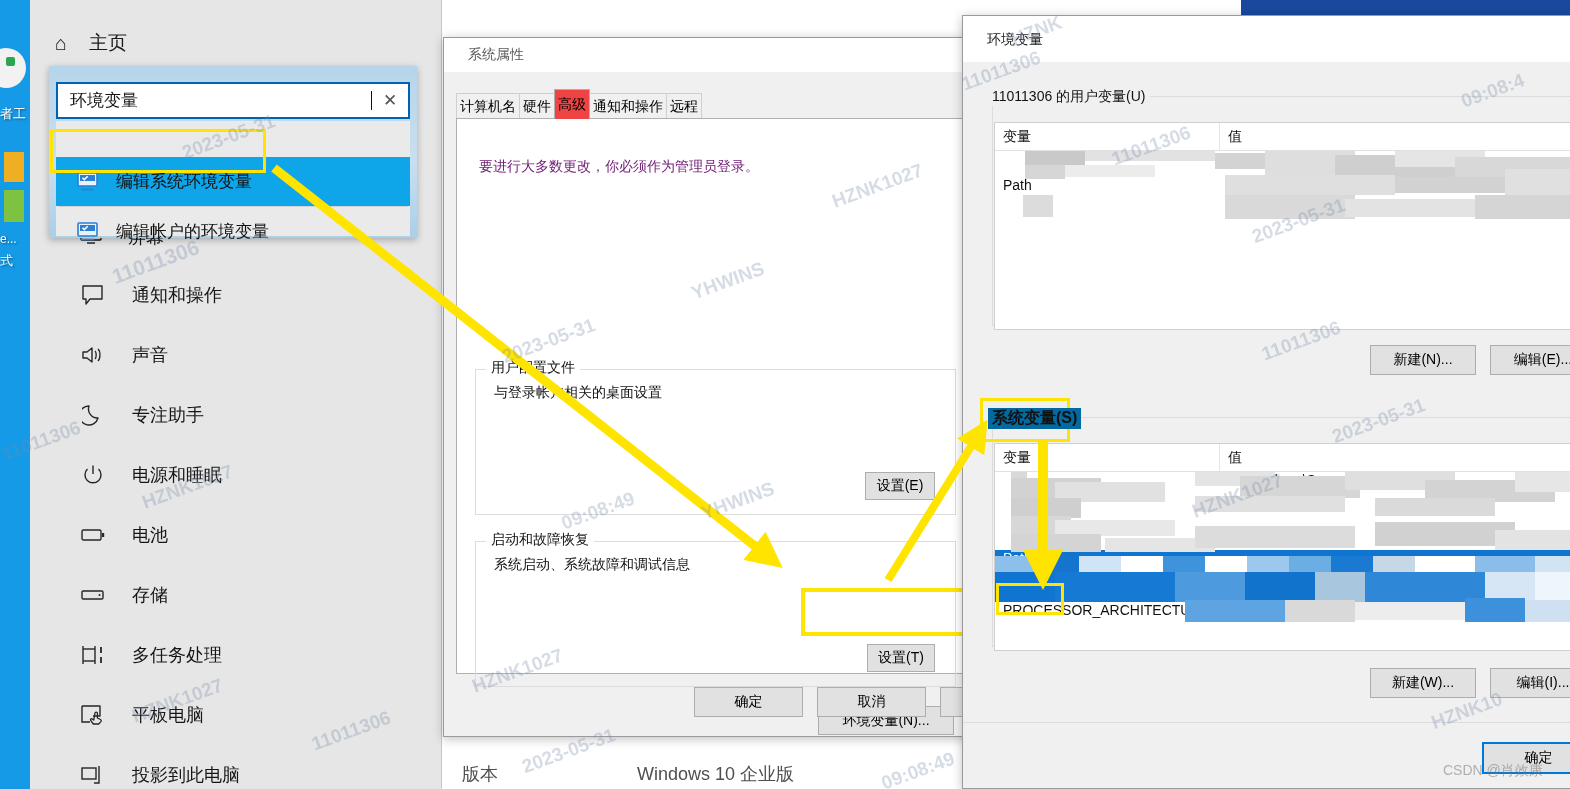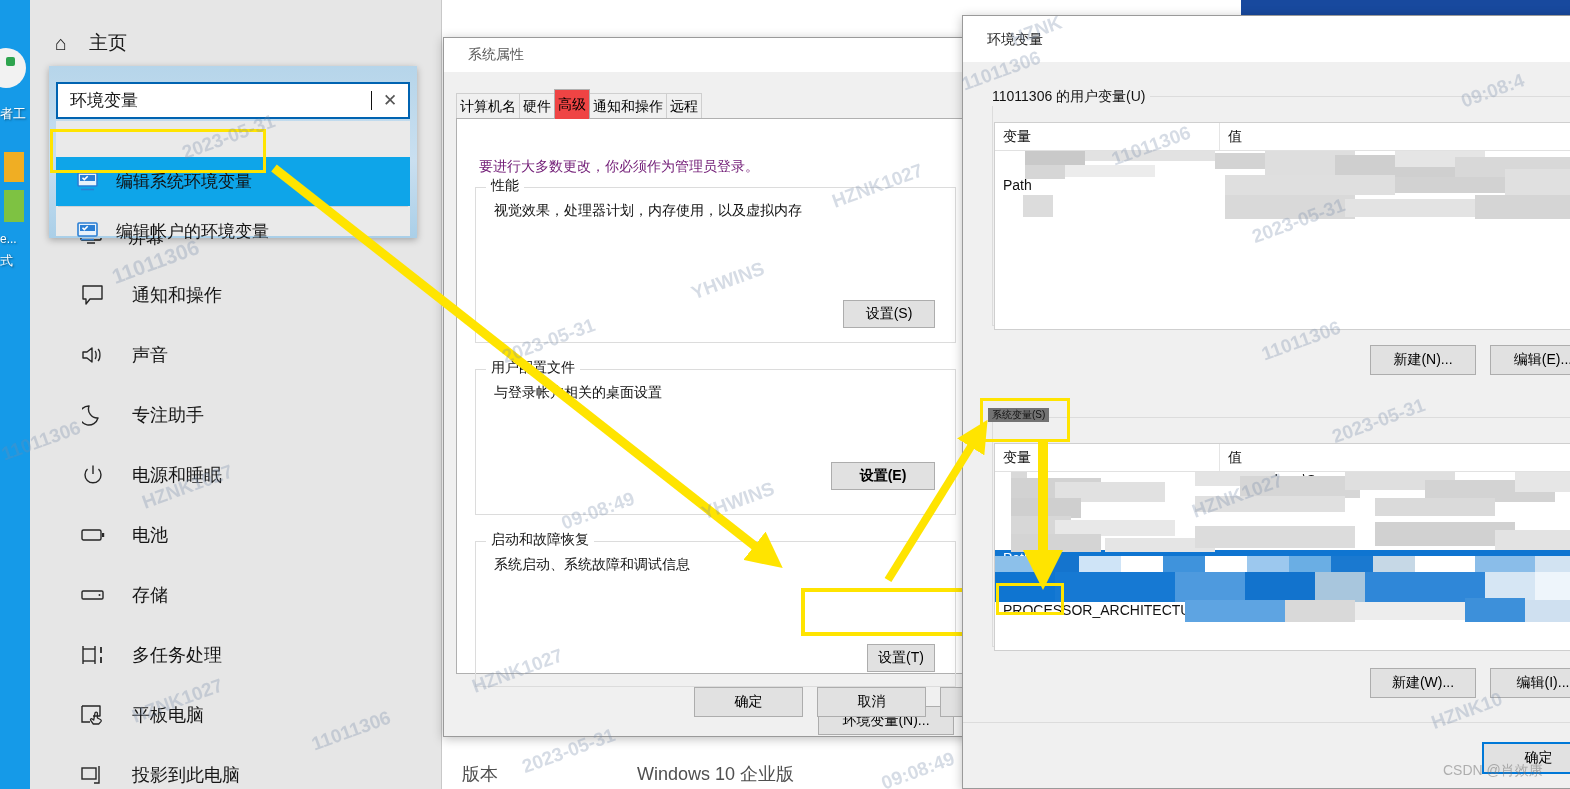--- a/index.html
+++ b/index.html
@@ -165,21 +165,21 @@
   }
   .win-btn {
     background: #e1e1e1; border: 1px solid #adadad;
     font-size: 14px; color: #000; display: flex;
     align-items: center; justify-content: center;
     font-family: "Liberation Sans", sans-serif;
   }
   #group-performance { top: 68px; height: 156px; }
   #btn-settings-s { position: absolute; right: 20px; bottom: 14px; width: 92px; height: 28px; }
   #group-profile { top: 250px; height: 146px; }
-  #btn-settings-e { position: absolute; right: 20px; bottom: 24px; width: 104px; height: 28px; font-weight: bold; }
+  #btn-settings-e { position: absolute; right: 20px; bottom: 14px; width: 70px; height: 28px; }
   #group-startup { top: 422px; height: 146px; }
   #btn-settings-t { position: absolute; right: 20px; bottom: 14px; width: 68px; height: 28px; }
   #btn-envvars {
     position: absolute; right: 20px; top: 587px; width: 136px; height: 29px;
   }
   #highlight-envvars {
     position: absolute; left: 801px; top: 588px; width: 165px; height: 48px;
     border: 4px solid #ffe400; pointer-events: none;
   }
   #sysprops-footer {
@@ -227,22 +227,22 @@
   .var-row .cell-name { width: 225px; padding-left: 8px; }
   .var-row .cell-value { flex: 1; padding-left: 8px; overflow: hidden; white-space: nowrap; }
   .var-row.selected { background: #0f75d1; color: #fff; }
 
   .mosaic { position: absolute; pointer-events: none; }
 
   #btn-new-n { position: absolute; left: 1370px; top: 345px; width: 106px; height: 30px; }
   #btn-edit-e { position: absolute; left: 1490px; top: 345px; width: 106px; height: 30px; }
 
   #env-sys-legend {
-    position: absolute; left: 988px; top: 408px; font-size: 10px; color: #111;
-    background: #737373; padding: 0 4px; z-index: 4;
+    position: absolute; left: 988px; top: 408px; font-size: 16px; color: #111;
+    background: #0369a1; padding: 0 4px; z-index: 4; font-weight: bold;
   }
   #env-sys-frame {
     position: absolute; left: 992px; top: 417px; width: 600px; height: 230px;
     border: 1px solid #dcdcdc;
   }
   #sys-var-table { left: 994px; top: 443px; width: 600px; height: 208px; }
   #highlight-sysvars {
     position: absolute; left: 980px; top: 398px; width: 90px; height: 44px;
     border: 3px solid #ffe400; pointer-events: none;
   }
@@ -451,25 +451,20 @@
       <div class="tab">计算机名</div>
       <div class="tab">硬件</div>
       <div class="tab active">高级</div>
       <div class="tab">通知和操作</div>
       <div class="tab">远程</div>
     </div>
 
     <div id="tabpage">
       <div id="admin-note">要进行大多数更改，你必须作为管理员登录。</div>
 
-      <div class="groupbox" id="group-performance">
-        <span class="group-legend">性能</span>
-        <span class="group-desc">视觉效果，处理器计划，内存使用，以及虚拟内存</span>
-        <div class="win-btn" id="btn-settings-s">设置(S)</div>
-      </div>
 
       <div class="groupbox" id="group-profile">
         <span class="group-legend">用户配置文件</span>
         <span class="group-desc">与登录帐户相关的桌面设置</span>
         <div class="win-btn" id="btn-settings-e">设置(E)</div>
       </div>
 
       <div class="groupbox" id="group-startup">
         <span class="group-legend">启动和故障恢复</span>
         <span class="group-desc">系统启动、系统故障和调试信息</span>

